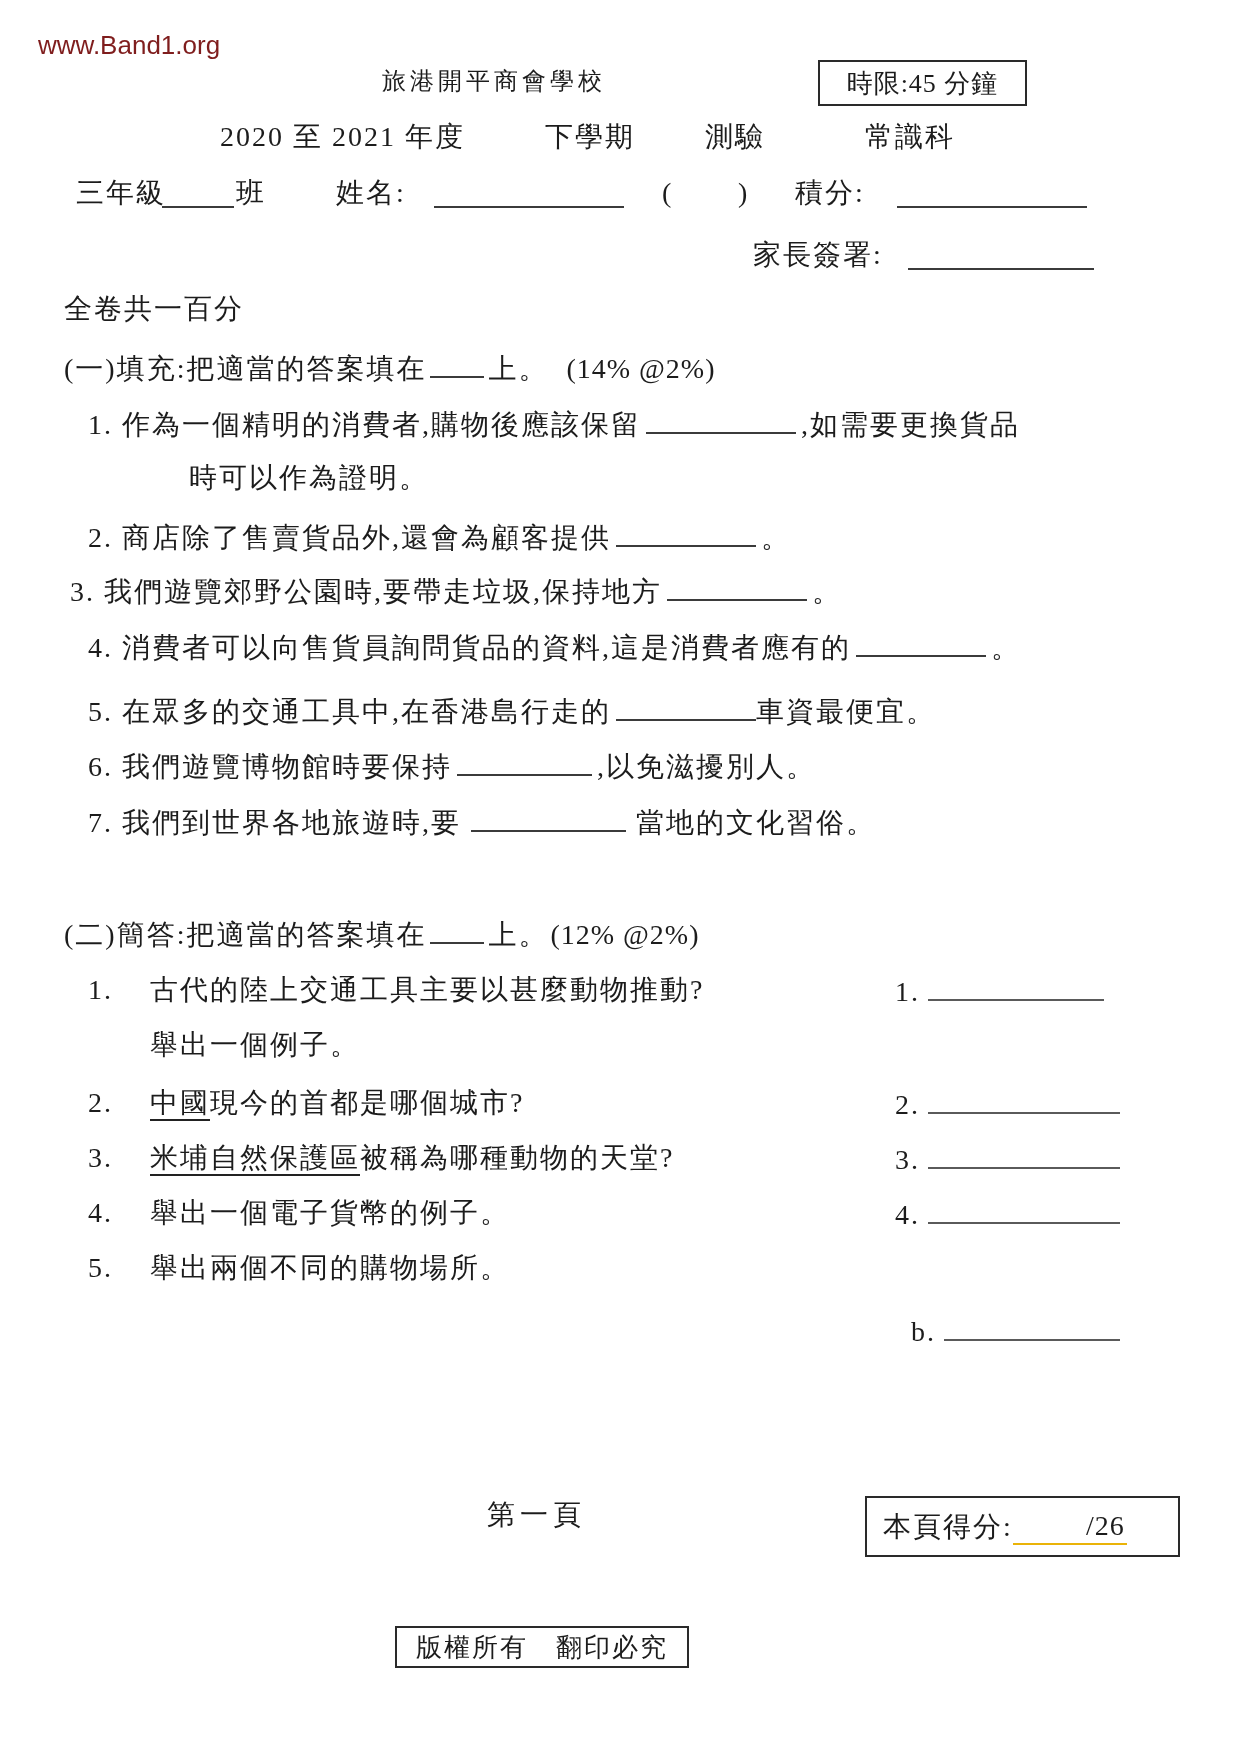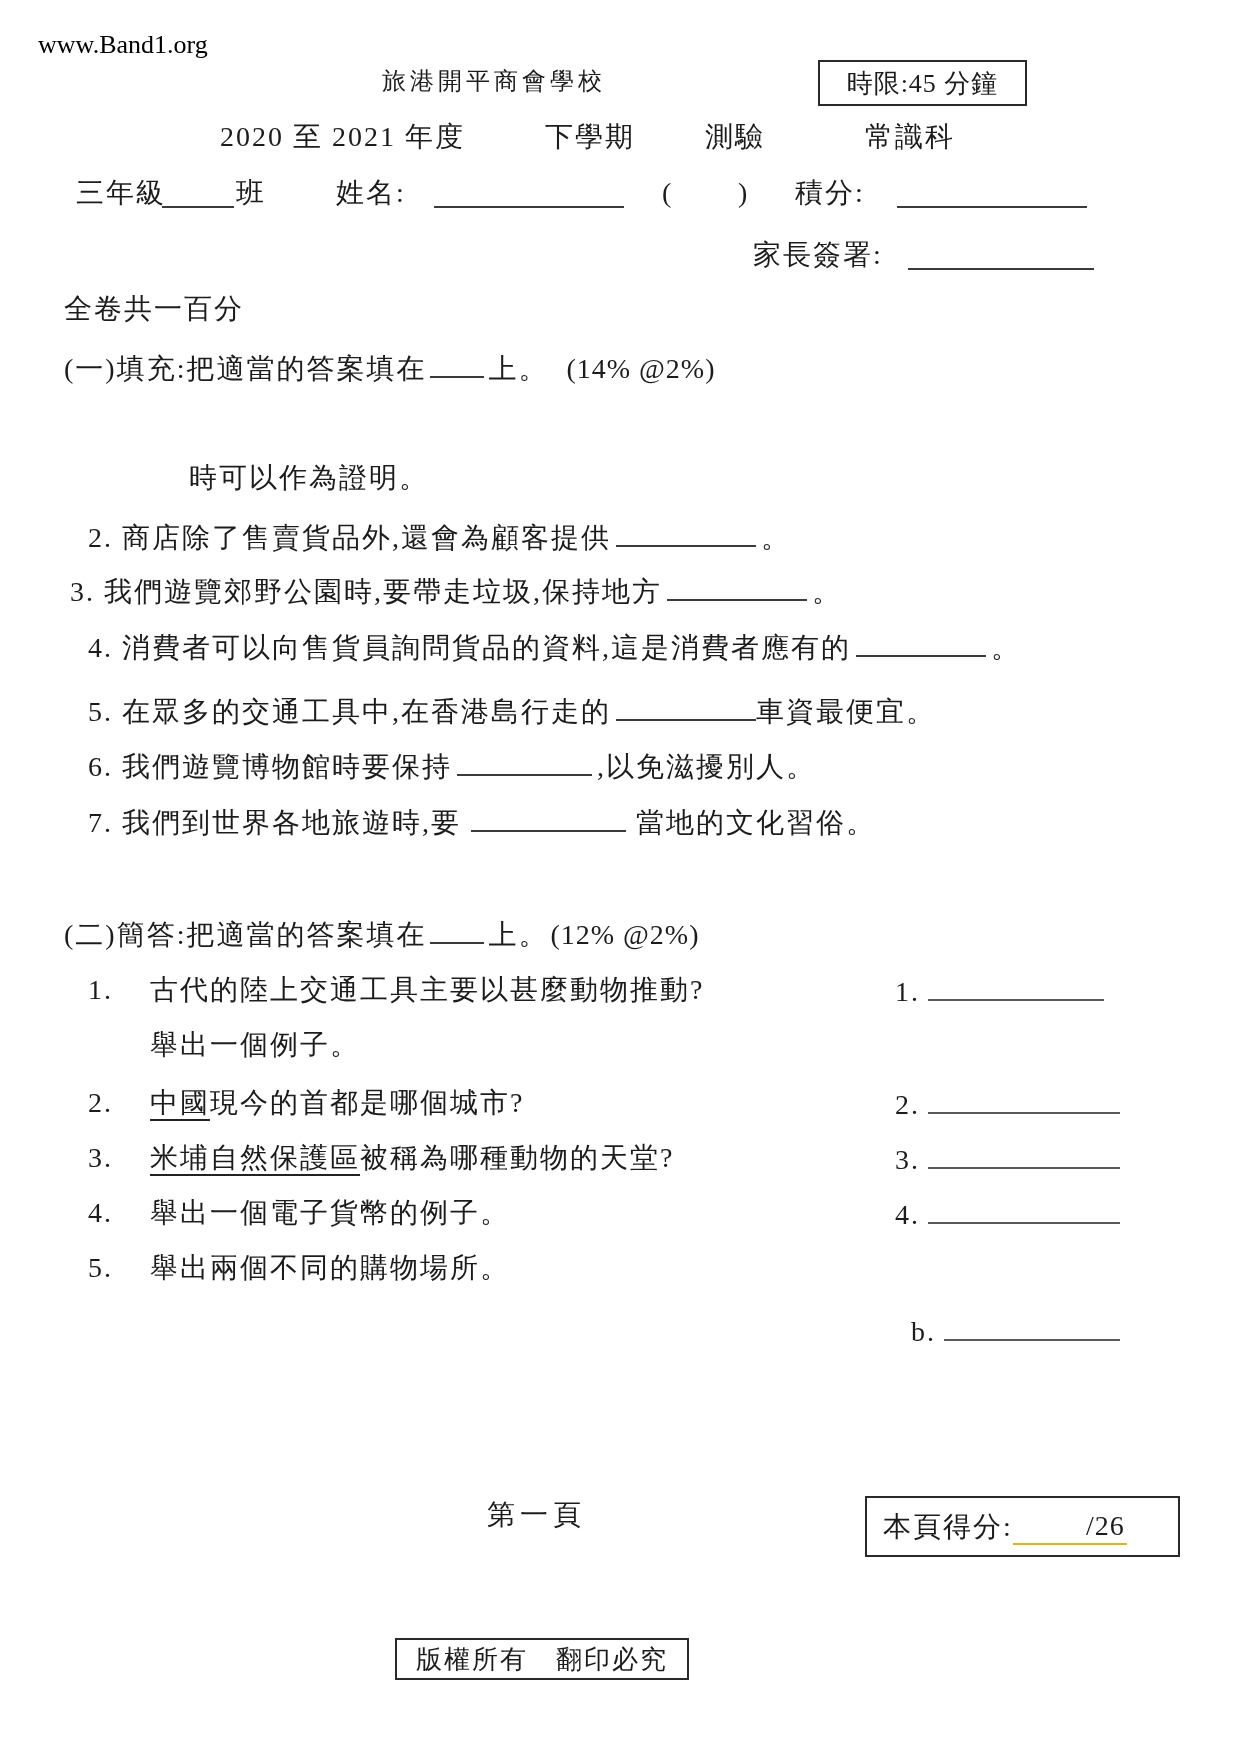--- a/index.html
+++ b/index.html
@@ -4,22 +4,22 @@
 <style>
   html,body{margin:0;padding:0;background:#fff;}
   .page{
     position:relative;width:1240px;height:1754px;background:#ffffff;
     font-family:"Liberation Serif","DejaVu Serif",serif;color:#1c1c1c;
     overflow:hidden;
   }
   .abs{position:absolute;white-space:nowrap;}
   .cjk{font-size:28px;line-height:34px;letter-spacing:2px;}
   .watermark{
-    font-family:Liberation Serif, serif;
-    font-size:26px;color:#000000;letter-spacing:0px;
+    font-family:Liberation Sans, sans-serif;
+    font-size:26px;color:#7f1d1d;letter-spacing:0px;
   }
   .school-title{font-size:24px;letter-spacing:4px;font-weight:500;}
   .time-box{
     border:2px solid #2a2a2a;width:205px;height:42px;
     display:flex;align-items:center;justify-content:center;
     font-size:26px;letter-spacing:1px;
   }
   .blank{
     display:inline-block;border-bottom:2px solid #3b3b3b;height:26px;
     vertical-align:baseline;margin:0 5px;
@@ -86,20 +86,23 @@
     <span class="abs cjk" style="left:795px;top:0;">積分:</span>
     <span class="blank-abs" style="left:897px;top:0;width:190px;"></span>
   </div>
 
   <div class="abs cjk" style="left:64px;top:292px;">全卷共一百分</div>
 
   <div class="abs cjk" style="left:64px;top:350px;">
     <span>(一)填充:把適當的答案填在</span><span class="blank" style="width:54px;margin:0 4px;"></span><span>上。</span><span class="marks1">(14% @2%)</span>
   </div>
 
+  <div class="abs cjk" style="left:88px;top:406px;">
+    <span class="no1">1.</span><span>作為一個精明的消費者,購物後應該保留</span><span class="blank" style="width:150px;"></span><span>,如需要更換貨品</span>
+  </div>
   <div class="abs cjk" style="left:148px;top:461px;margin-left:41px;">時可以作為證明。</div>
 
   <div class="abs cjk" style="left:88px;top:519px;">
     <span class="no1">2.</span><span>商店除了售賣貨品外,還會為顧客提供</span><span class="blank" style="width:140px;"></span><span>。</span>
   </div>
 
   <div class="abs cjk" style="left:70px;top:573px;">
     <span class="no1">3.</span><span>我們遊覽郊野公園時,要帶走垃圾,保持地方</span><span class="blank" style="width:140px;"></span><span>。</span>
   </div>
 
@@ -159,17 +162,17 @@
     <span class="ans-no">b.</span><span class="ans-line" style="width:176px;"></span>
   </div>
 
   <div class="abs cjk" style="left:487px;top:1498px;letter-spacing:5px;">第一頁</div>
 
   <div class="score-box" style="left:865px;top:1496px;">
     <span class="cjk">本頁得分:</span>
     <span class="score-blank cjk">/26</span>
   </div>
 
-  <div class="copy-box" style="left:395px;top:1626px;margin-top:12px;">
+  <div class="copy-box" style="left:395px;top:1626px;">
     <span>版權所有　翻印必究</span>
   </div>
 
 </div>
 
 </body></html>

